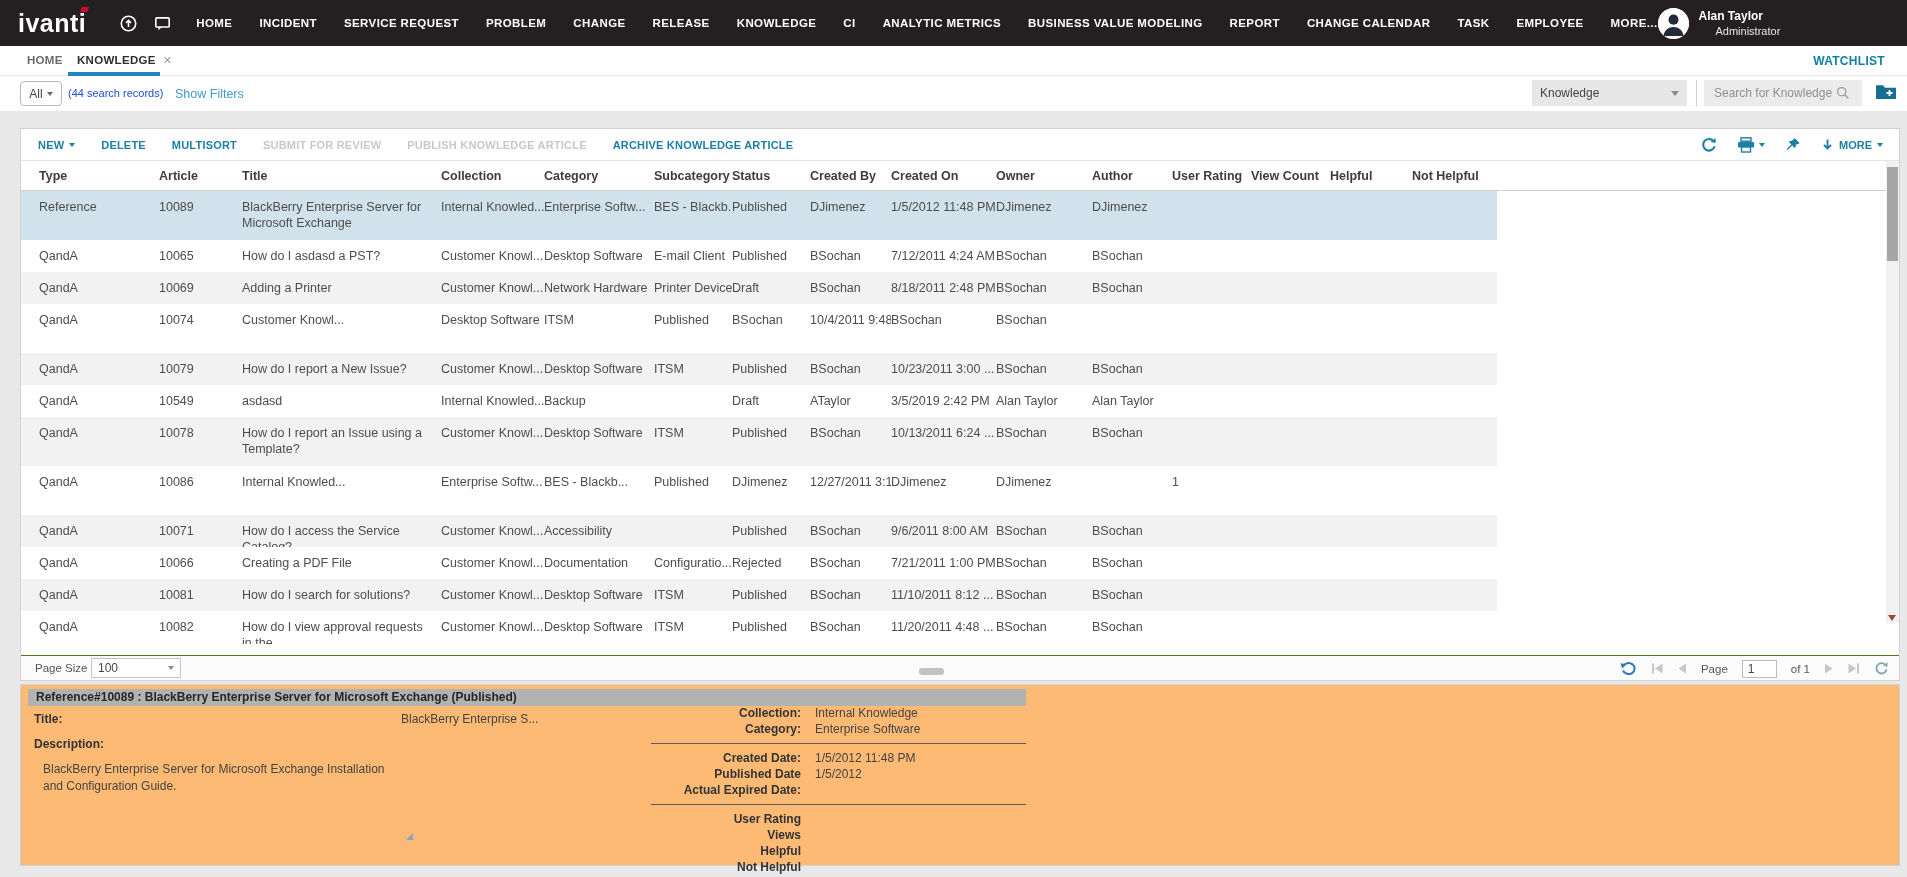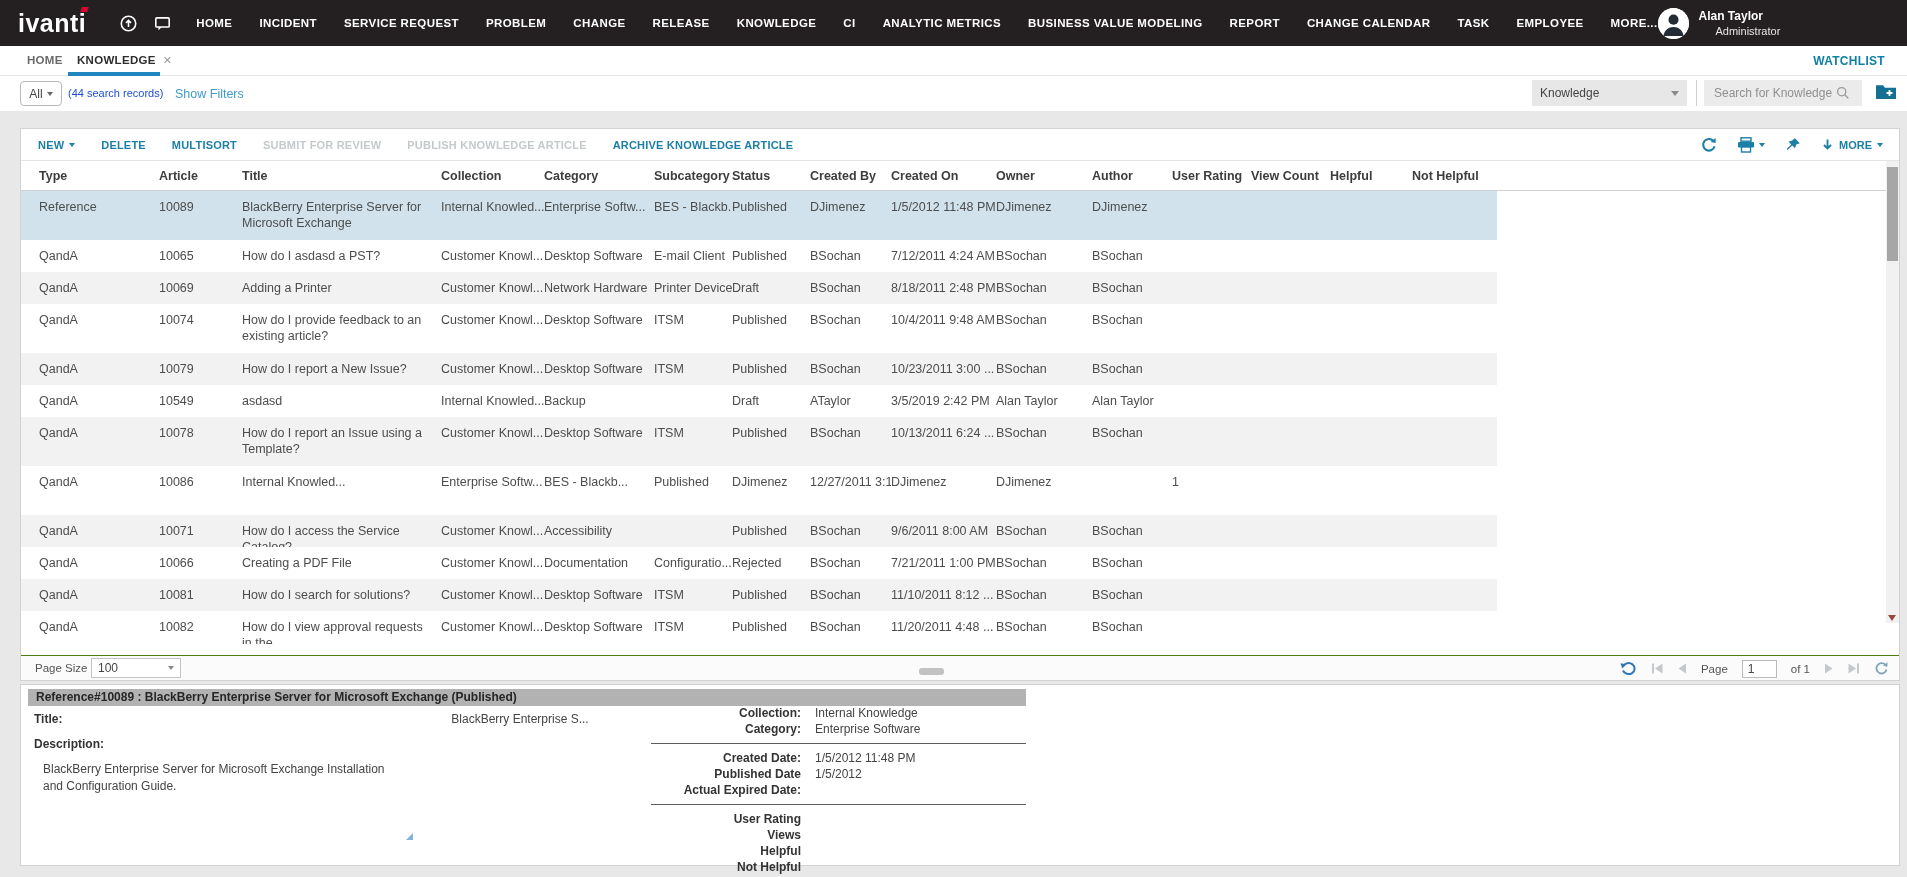--- a/index.html
+++ b/index.html
@@ -74,21 +74,21 @@
   .ps-label{position:absolute;left:14px;top:6px;font-size:11.5px;color:#555;}
   .ps-dd{position:absolute;left:70px;top:2px;width:90px;height:20px;border:1px solid #c4c4c4;background:#fff;display:flex;align-items:center;box-sizing:border-box;padding:0 6px;font-size:12px;color:#444;cursor:pointer;}
   .ps-dd .caret{margin-left:auto;}
   .hthumb{position:absolute;left:898px;top:12px;width:25px;height:7px;background:#c2c2c2;border-radius:3px;}
   .pg-right{position:absolute;right:10px;top:0;height:25px;display:flex;align-items:center;gap:14px;}
   .pg-right .lbl{font-size:11.5px;color:#555;}
   .pg-input{width:28px;height:16px;border:1px solid #bbb;font-size:12px;color:#444;padding:0 0 0 5px;font-family:"Liberation Sans",sans-serif;}
   .pg-ico{cursor:pointer;display:flex;align-items:center;}
 
   
-  #detail{position:absolute;left:20px;top:684px;width:1880px;height:182px;background:#ffffff;border:1px solid #d2d2d2;box-sizing:border-box;}
+  #detail{position:absolute;left:20px;top:684px;width:1880px;height:182px;background:#fdba74;border:1px solid #d2d2d2;box-sizing:border-box;}
   .d-titlebar{position:absolute;left:7px;top:4px;width:998px;height:17px;background:#b2b2b2;font-size:12px;font-weight:700;color:#262626;line-height:17px;padding-left:8px;box-sizing:border-box;white-space:nowrap;overflow:hidden;}
   .d-label{position:absolute;font-size:12px;font-weight:700;color:#333;}
   .d-val{position:absolute;font-size:12px;color:#444;}
   .d-fields{position:absolute;left:630px;top:18px;width:375px;}
   .fgroup{padding:2px 0 6px 0;}
   .fgroup.lined{border-top:1px solid #5d5d5d;padding-top:6px;}
   .frow{display:flex;line-height:16px;}
   .frow .fl{width:150px;text-align:right;font-size:12px;font-weight:700;color:#333;}
   .frow .fv{padding-left:14px;font-size:12px;color:#444;}
   .gripper{position:absolute;left:385px;top:148px;width:0;height:0;border-left:7px solid transparent;border-bottom:7px solid #6aa5d8;opacity:.85;}
@@ -279,21 +279,20 @@
           <div class="g-cell c-owner">BSochan</div>
           <div class="g-cell c-author">BSochan</div>
           <div class="g-cell c-user_rating"></div>
           <div class="g-cell c-view_count"></div>
           <div class="g-cell c-helpful"></div>
           <div class="g-cell c-not_helpful"></div>
         </div>
         <div class="g-row" style="height: 49px;">
           <div class="g-cell c-type">QandA</div>
           <div class="g-cell c-article">10074</div>
-          <div class="g-cell c-title">How do I provide feedback to an existing article?</div>
           <div class="g-cell c-collection">Customer Knowl...</div>
           <div class="g-cell c-category">Desktop Software</div>
           <div class="g-cell c-subcategory">ITSM</div>
           <div class="g-cell c-status">Published</div>
           <div class="g-cell c-created_by">BSochan</div>
           <div class="g-cell c-created_on">10/4/2011 9:48 AM</div>
           <div class="g-cell c-owner">BSochan</div>
           <div class="g-cell c-author">BSochan</div>
           <div class="g-cell c-user_rating"></div>
           <div class="g-cell c-view_count"></div>
@@ -473,21 +472,21 @@
             <path d="M13.4 9.1A5.5 5.5 0 1 1 12.2 4.2" fill="none" stroke="#7da3b5" stroke-width="1.9"></path>
             <polygon points="14.3,1.4 14.3,6 9.7,5.1" fill="#7da3b5"></polygon>
           </svg>
       </div>
     </div>
   </div>
 
   <div id="detail">
     <div class="d-titlebar">Reference#10089 :  BlackBerry Enterprise Server for Microsoft Exchange (Published)</div>
     <span class="d-label" style="left:13px;top:27px;">Title:</span>
-    <span class="d-val" style="left:380px;top:27px;width:238px;text-align:center;">BlackBerry Enterprise S...</span>
+    <span class="d-val" style="left:380px;top:27px;width:238px;text-align:left;">BlackBerry Enterprise S...</span>
     <span class="d-label" style="left:13px;top:52px;">Description:</span>
     <span class="d-val" style="left:22px;top:76px;width:345px;white-space:normal;line-height:17px;">BlackBerry Enterprise Server for Microsoft Exchange Installation and Configuration Guide.</span>
     <div class="d-fields">
         <div class="fgroup">
           <div class="frow">
             <div class="fl">Collection:</div>
             <div class="fv">Internal Knowledge</div>
           </div>
           <div class="frow">
             <div class="fl">Category:</div>

